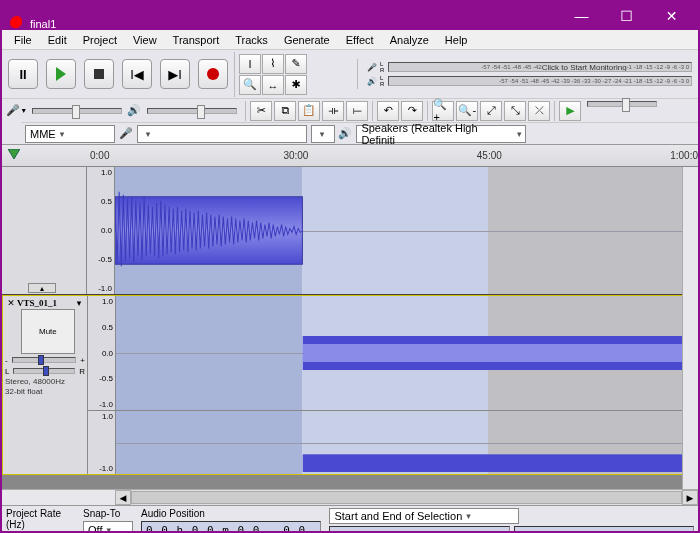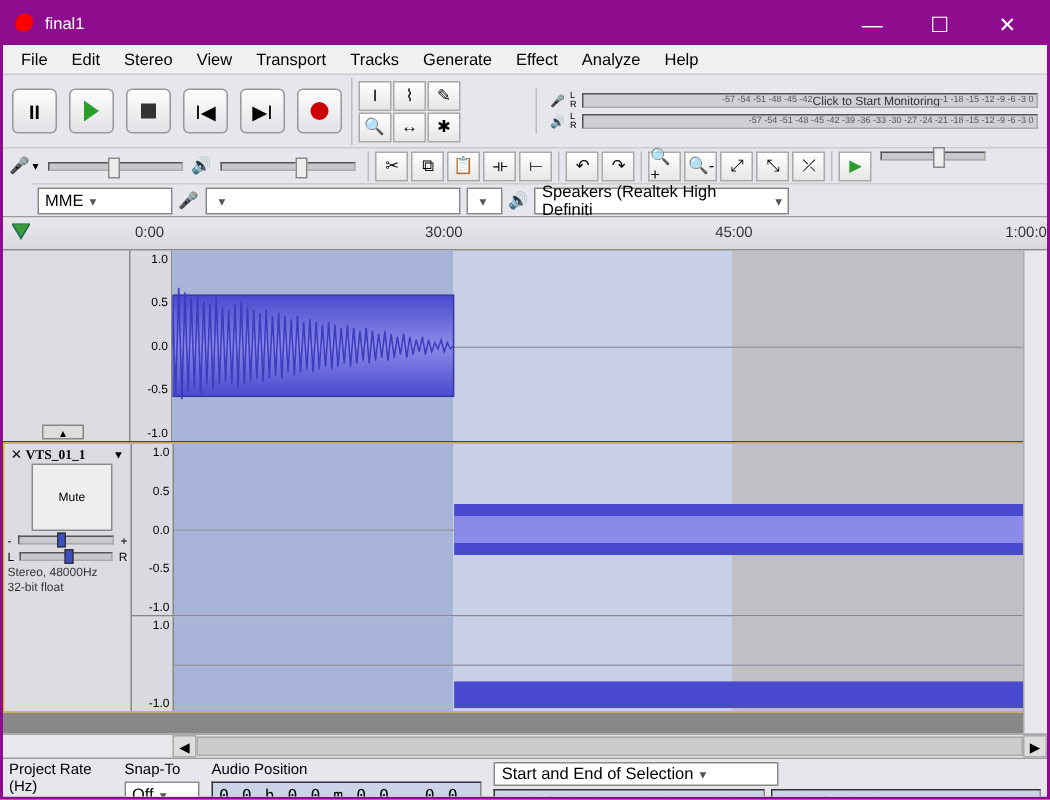--- a/index.html
+++ b/index.html
@@ -1,17 +1,17 @@
 <!DOCTYPE html>
 <html><head>
 <meta charset="utf-8">
 <style>
   * { box-sizing: border-box; margin: 0; padding: 0; }
   body { font: 11px Tahoma, Arial, sans-serif; color: #000; background: #f0f0f0; width: 700px; height: 533px; overflow: hidden; border: 2px solid #8e0d8e; }
-  .titlebar { height: 28px; background: #8e0d8e; display: flex; align-items: center; padding: 0 4px 0 8px; color: #fff; }
+  .titlebar { height: 28px; background: #8e0d8e; display: flex; align-items: flex-end; padding: 0 4px 0 8px; color: #fff; }
   .titlebar .appicon { width: 14px; height: 14px; border-radius: 50%; background: radial-gradient(circle at 40% 40%, #ff0000 0 6px, #8e0d8e 7px); margin-right: 6px; }
   .titlebar .title { flex: 1; }
   .titlebar .wbtn { width: 45px; height: 28px; display: flex; align-items: center; justify-content: center; color: #fff; font-size: 14px; }
   .menubar { height: 20px; background: #f0f0f0; display: flex; padding: 0 4px; border-bottom: 1px solid #ccc; align-items: center; }
   .menubar .mi { padding: 2px 8px; }
   .toolarea { background: #e6e6ec; border-bottom: 1px solid #999; }
   .toolrow { display: flex; align-items: center; }
   .toolrow.r1 { height: 48px; }
   .toolrow.r2 { height: 24px; border-top: 1px solid #ccc; }
   .transport { display: flex; gap: 8px; padding: 0 6px; }
@@ -77,21 +77,21 @@
   <div class="appicon"></div>
   <div class="title">final1</div>
   <div class="wbtn">—</div>
   <div class="wbtn">☐</div>
   <div class="wbtn close">✕</div>
 </div>
 
 <div class="menubar">
   <div class="mi">File</div>
   <div class="mi">Edit</div>
-  <div class="mi">Stereo</div>
+  <div class="mi">Project</div>
   <div class="mi">View</div>
   <div class="mi">Transport</div>
   <div class="mi">Tracks</div>
   <div class="mi">Generate</div>
   <div class="mi">Effect</div>
   <div class="mi">Analyze</div>
   <div class="mi">Help</div>
 </div>
 
 <div class="toolarea">

